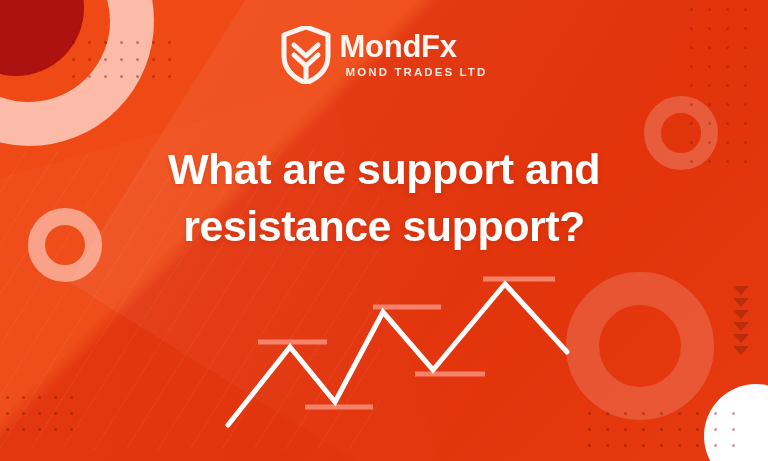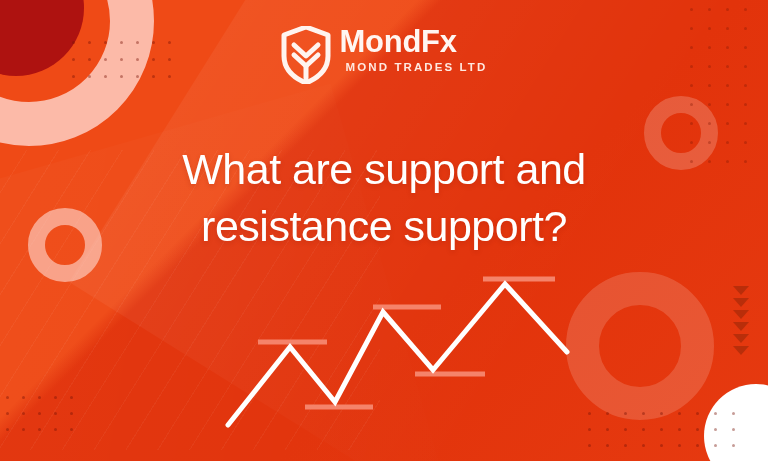--- a/index.html
+++ b/index.html
@@ -66,36 +66,36 @@
     background:repeating-linear-gradient(-58deg,
        rgba(255,255,255,0.00) 0px,
        rgba(255,255,255,0.00) 26px,
        rgba(255,255,255,0.045) 26px,
        rgba(255,255,255,0.045) 27px);
     pointer-events:none;
   }
   
   #logo{
     position:absolute;left:0;right:0;top:26px;
-    display:flex;align-items:flex-start;justify-content:center;gap:9px;
+    display:flex;align-items:center;justify-content:center;gap:9px;
   }
   #logo .shield{width:50px;height:58px;flex:none;}
   #logo .wordmark{display:flex;flex-direction:column;line-height:1;}
   #logo .brand{
     color:#FFF6F2;font-size:31px;font-weight:bold;letter-spacing:-0.3px;
   }
   #logo .tagline{
     color:#FFE9E0;font-size:11.5px;font-weight:bold;letter-spacing:2.1px;
     margin-top:5px;margin-left:6px;
   }
   
   #headline{
     position:absolute;left:0;right:0;top:112px;
     text-align:center;color:#FFFFFF;
-    font-size:43px;font-weight:normal;line-height:1.32;
+    font-size:43px;font-weight:bold;line-height:1.32;
     letter-spacing:-0.5px;
     text-shadow:0 2px 5px rgba(120,20,0,0.18);
   }
   #headline .l2{display:block;}
   
   #chart{position:absolute;left:205px;top:262px;width:380px;height:185px;}
 </style>
 </head>
 <body>
 

